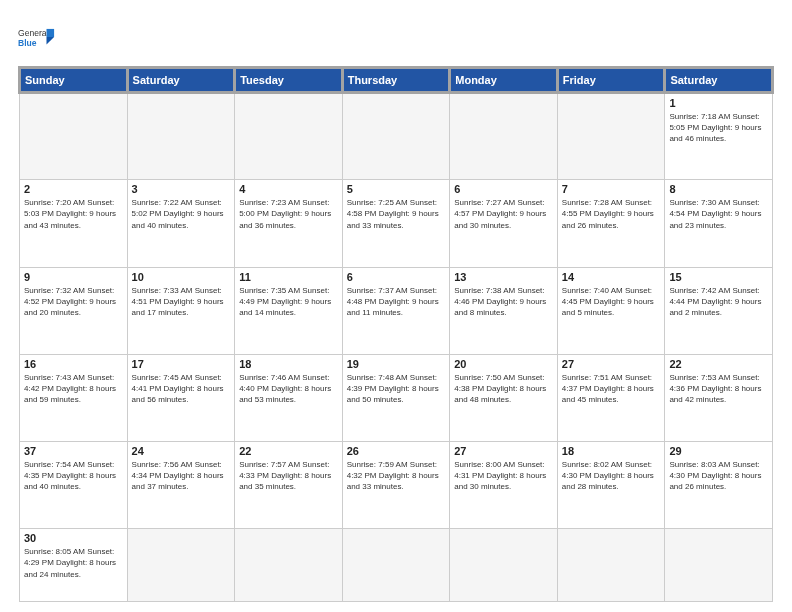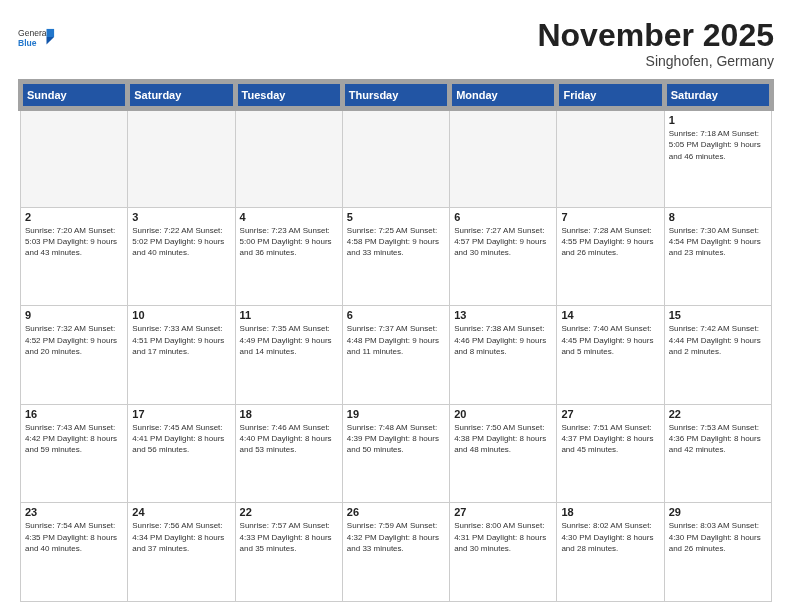--- a/index.html
+++ b/index.html
@@ -52,21 +52,21 @@
       width: 100%;
       table-layout: fixed;
     }
     .calendar th {
       background: #2255a4;
       color: #fff;
       font-size: 11px;
       font-weight: bold;
       padding: 5px 4px;
       text-align: left;
-      border: 5px solid #a3a3a3;
+      border: 3px solid #a3a3a3;
     }
     .calendar td {
       vertical-align: top;
       border: 1px solid #ccc;
       padding: 3px 4px;
       font-size: 8.5px;
       color: #333;
       background: #fff;
       height: 72px;
     }
@@ -95,24 +95,20 @@
 <div class="page">
   <div class="header">
     <div class="logo">
       <svg class="logo-icon" viewBox="0 0 80 44" width="80" height="44">
           <text x="0" y="20" font-size="18" font-family="Arial" fill="#333" font-weight="normal">General</text>
           <text x="0" y="40" font-size="18" font-family="Arial" fill="#2277cc" font-weight="bold">Blue</text>
           <polygon points="60,5 76,5 76,22 60,22" fill="#2277cc"></polygon>
           <polygon points="60,22 76,22 60,38" fill="#1155aa"></polygon>
         </svg>
     </div>
-    <div class="title-block">
-      <div class="month-title">November 2025</div>
-      <div class="subtitle">Singhofen, Germany</div>
-    </div>
   </div>
 
   <table class="calendar">
     <thead>
       <tr>
         <th>Sunday</th>
         <th>Saturday</th>
         <th>Tuesday</th>
         <th>Thursday</th>
         <th>Monday</th>
@@ -289,21 +285,21 @@
           <span class="day-number">22</span>
           <span class="day-info" id="d22-info">Sunrise: 7:53 AM
 Sunset: 4:36 PM
 Daylight: 8 hours
 and 42 minutes.</span>
         </td>
       </tr>
 
       <tr>
         <td>
-          <span class="day-number">23</span>
+          <span class="day-number">37</span>
           <span class="day-info" id="d23-info">Sunrise: 7:54 AM
 Sunset: 4:35 PM
 Daylight: 8 hours
 and 40 minutes.</span>
         </td>
         <td>
           <span class="day-number">24</span>
           <span class="day-info" id="d24-info">Sunrise: 7:56 AM
 Sunset: 4:34 PM
 Daylight: 8 hours
@@ -339,15 +335,30 @@
         </td>
         <td>
           <span class="day-number">29</span>
           <span class="day-info" id="d29-info">Sunrise: 8:03 AM
 Sunset: 4:30 PM
 Daylight: 8 hours
 and 26 minutes.</span>
         </td>
       </tr>
 
+      <tr class="last-row">
+        <td>
+          <span class="day-number">30</span>
+          <span class="day-info" id="d30-info">Sunrise: 8:05 AM
+Sunset: 4:29 PM
+Daylight: 8 hours
+and 24 minutes.</span>
+        </td>
+        <td class="empty"></td>
+        <td class="empty"></td>
+        <td class="empty"></td>
+        <td class="empty"></td>
+        <td class="empty"></td>
+        <td class="empty"></td>
+      </tr>
     </tbody>
   </table>
 </div>
 
 </body></html>

